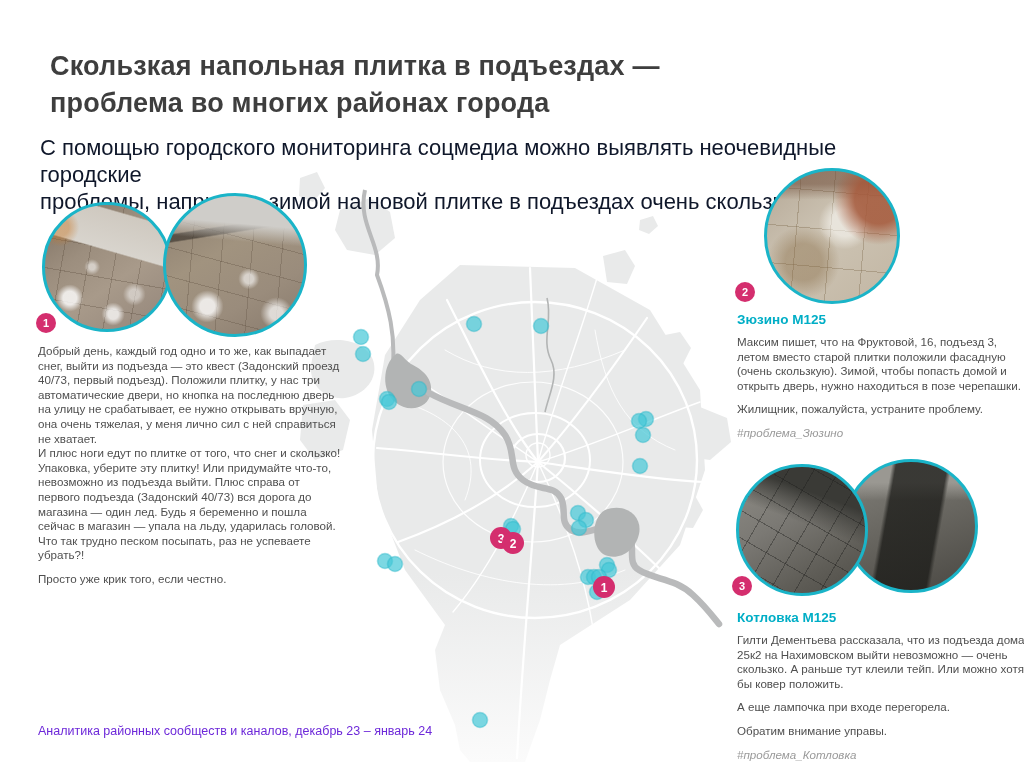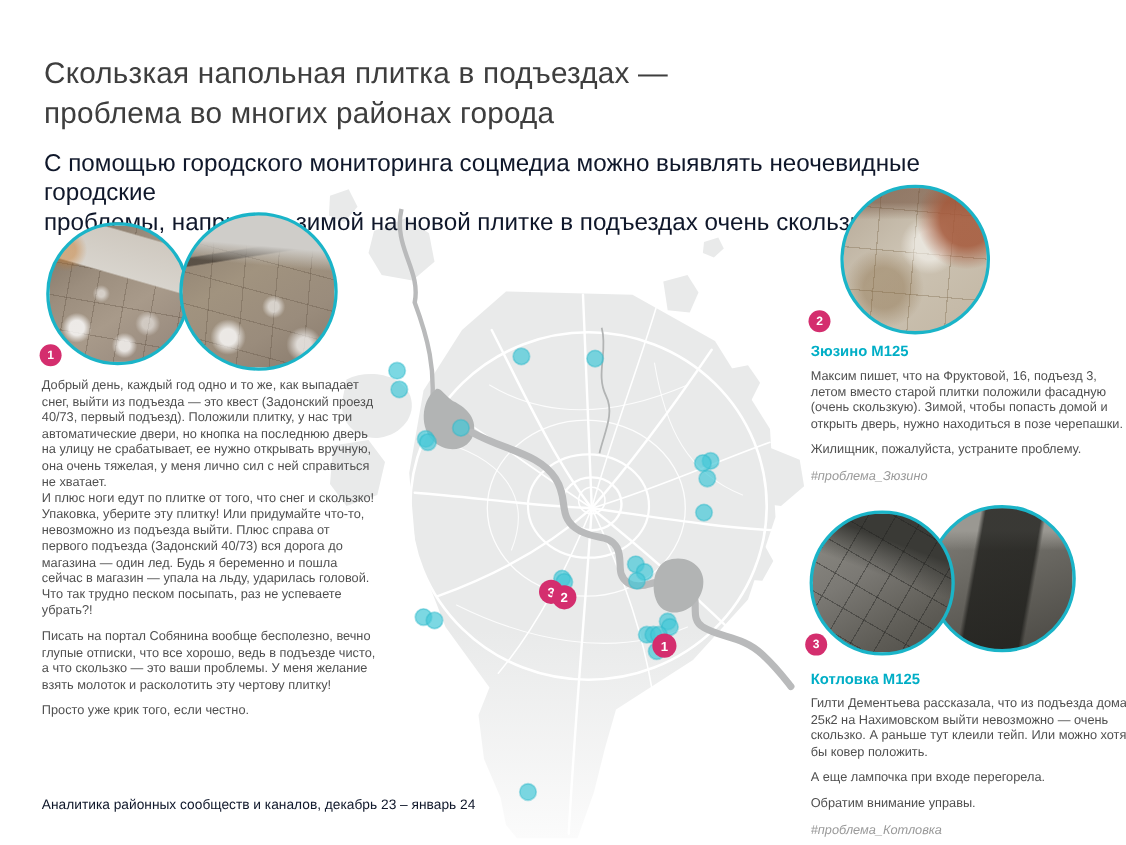--- a/index.html
+++ b/index.html
@@ -3,22 +3,22 @@
 <meta charset="utf-8">
 <style>
   html,body{margin:0;padding:0;}
   body{
     width:1024px;height:768px;position:relative;overflow:hidden;
     background:#ffffff;color:#4d4d4d;
     font-family:"Liberation Sans", sans-serif;
   }
   .abs{position:absolute;}
   .page-title{
-    left:40px;top:30px;width:700px;
-    font-size:27px;font-weight:normal;color:#3e3e3e;
+    left:50px;top:30px;width:700px;
+    font-size:27px;font-weight:bold;color:#3e3e3e;
     line-height:37px;white-space:pre-line;letter-spacing:.2px;
   }
   .page-subtitle{
     left:40px;top:112px;width:820px;
     font-size:22px;color:#0f172a;line-height:27px;white-space:pre-line;
   }
   .story h3{
     margin:0 0 8px 0;font-size:13.5px;font-weight:bold;
     color:var(--teal,#00aec6);
   }
@@ -82,21 +82,21 @@
     background:var(--pink,#d42e6e);color:#fff;
     font-size:11px;font-weight:bold;
     display:flex;align-items:center;justify-content:center;
     z-index:3;
   }
   #badge-1{left:36px;top:313px;}
   #badge-2{left:735px;top:282px;}
   #badge-3{left:732px;top:576px;}
   #map-wrap{left:295px;top:150px;width:440px;height:615px;z-index:0;}
   .page-footer{
-    left:38px;top:724px;font-size:12.5px;color:#0f172a;z-index:4;
+    left:38px;top:724px;font-size:12.5px;color:#6d28d9;z-index:4;
   }
 </style>
 </head>
 <body>
 
 <div id="map-wrap" class="abs">
   <svg width="440" height="615" viewBox="0 0 440 615" xmlns="http://www.w3.org/2000/svg">
     <defs>
       <linearGradient id="fadeGrad" x1="0" y1="115" x2="0" y2="612" gradientUnits="userSpaceOnUse">
         <stop offset="0" stop-color="#e9eaea"></stop>
@@ -211,21 +211,20 @@
 <div id="pc4" class="photo"></div>
 <div id="pc5" class="photo"></div>
 
 <div id="badge-1" class="badge">1</div>
 <div id="badge-2" class="badge">2</div>
 <div id="badge-3" class="badge">3</div>
 
 <div id="story-1" class="abs story">
   <p>Добрый день, каждый год одно и то же, как выпадает снег, выйти из подъезда — это квест (Задонский проезд 40/73, первый подъезд). Положили плитку, у нас три автоматические двери, но кнопка на последнюю дверь на улицу не срабатывает, ее нужно открывать вручную, она очень тяжелая, у меня лично сил с ней справиться не хватает.
 И плюс ноги едут по плитке от того, что снег и скользко! Упаковка, уберите эту плитку! Или придумайте что-то, невозможно из подъезда выйти. Плюс справа от первого подъезда (Задонский 40/73) вся дорога до магазина — один лед. Будь я беременно и пошла сейчас в магазин — упала на льду, ударилась головой. Что так трудно песком посыпать, раз не успеваете убрать?!</p>
-  <p>Писать на портал Собянина вообще бесполезно, вечно глупые отписки, что все хорошо, ведь в подъезде чисто, а что скользко — это ваши проблемы. У меня желание взять молоток и расколотить эту чертову плитку!</p>
   <p>Просто уже крик того, если честно.</p>
 </div>
 
 <div id="story-2" class="abs story">
   <h3>Зюзино М125</h3>
   <p>Максим пишет, что на Фруктовой, 16, подъезд 3, летом вместо старой плитки положили фасадную (очень скользкую). Зимой, чтобы попасть домой и открыть дверь, нужно находиться в позе черепашки.</p>
   <p>Жилищник, пожалуйста, устраните проблему.</p>
   <p class="hashtag">#проблема_Зюзино</p>
 </div>
 

